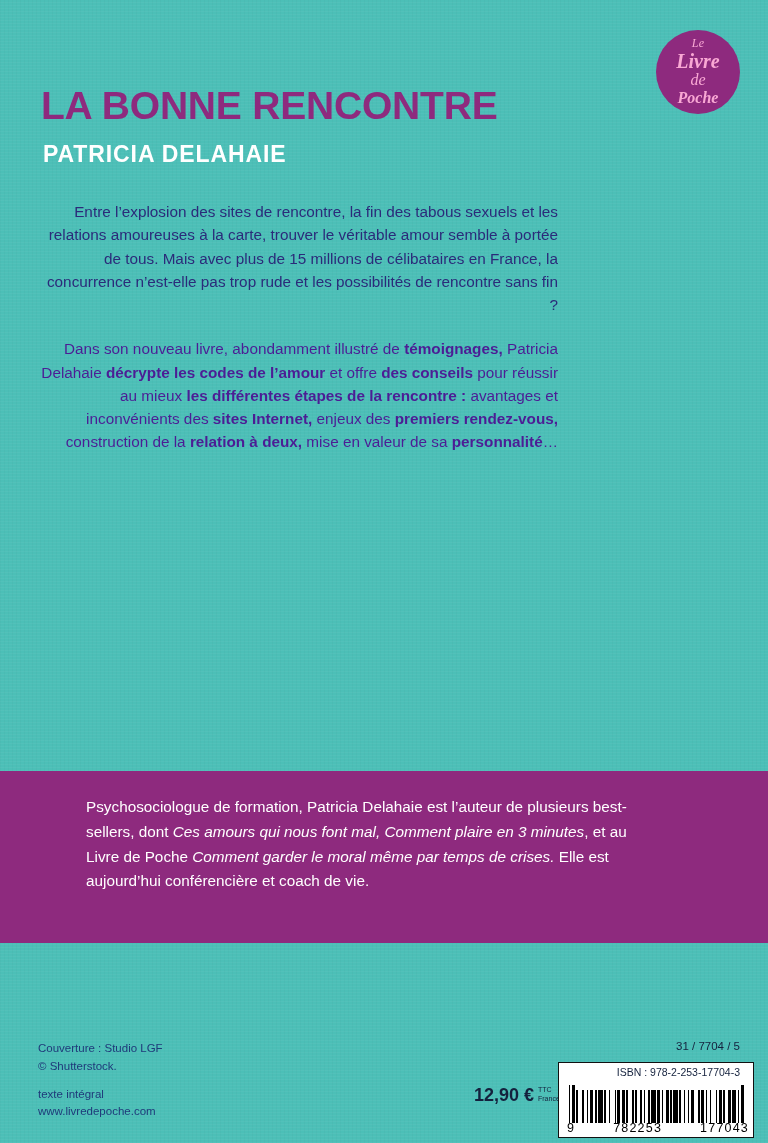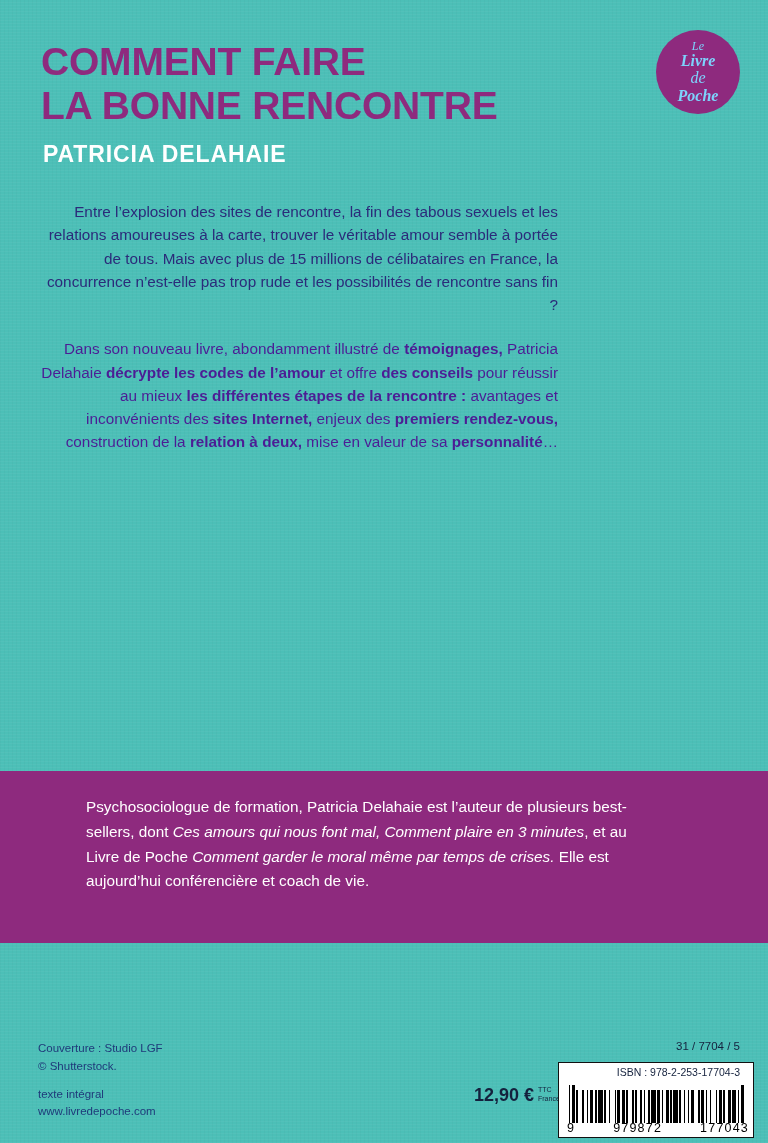--- a/index.html
+++ b/index.html
@@ -31,37 +31,37 @@
 
   
   .poche-logo {
     position: absolute;
     top: 30px;
     right: 28px;
     width: 84px;
     height: 84px;
     border-radius: 50%;
     background: #8e2a7e;
-    color: #7dd3fc;
+    color: #f9a8d4;
     display: flex;
     flex-direction: column;
     align-items: center;
     justify-content: center;
     line-height: 1.05;
   }
   .poche-logo .l1 {
     font-family: "Liberation Serif", serif;
     font-style: italic;
     font-size: 12px;
     letter-spacing: .3px;
   }
   .poche-logo .l2 {
     font-family: "Liberation Serif", serif;
     font-style: italic;
-    font-size: 16px;
+    font-size: 20px;
     font-weight: bold;
     margin-top: 1px;
   }
   .poche-logo .l3 {
     font-family: "Liberation Serif", serif;
     font-style: italic;
     font-size: 16px;
   }
   .poche-logo .l4 {
     font-family: "Liberation Serif", serif;
@@ -225,21 +225,21 @@
 
   <div class="poche-logo">
     <span class="l1">Le</span>
     <span class="l2">Livre</span>
     <span class="l3">de</span>
     <span class="l4">Poche</span>
   </div>
 
   <div class="title-block">
     <h1 class="book-title">
-      <span>COMMENT FAIRE</span><br>
+      <br>
       <span>LA BONNE RENCONTRE</span>
     </h1>
     <div class="book-author">PATRICIA DELAHAIE</div>
   </div>
 
   <div class="blurb">
     <p>Entre l’explosion des sites de rencontre, la fin des tabous sexuels et les relations amoureuses à la carte, trouver le véritable amour semble à portée de tous. Mais avec plus de 15 millions de célibataires en France, la concurrence n’est-elle pas trop rude et les possibilités de rencontre sans fin ?</p>
     <p class="para2"><span>Dans son nouveau livre, abondamment illustré de </span><span style="font-weight: bold;">témoignages,</span><span> Patricia Delahaie </span><span style="font-weight: bold;">décrypte les codes de l’amour</span><span> et offre </span><span style="font-weight: bold;">des conseils</span><span> pour réussir au mieux </span><span style="font-weight: bold;">les différentes étapes de la rencontre :</span><span> avantages et inconvénients des </span><span style="font-weight: bold;">sites Internet,</span><span> enjeux des </span><span style="font-weight: bold;">premiers rendez-vous,</span><span> construction de la </span><span style="font-weight: bold;">relation à deux,</span><span> mise en valeur de sa </span><span style="font-weight: bold;">personnalité</span><span>…</span></p>
   </div>
 
@@ -341,21 +341,21 @@
         <span style="width: 1.47107px; background: transparent; height: 86%;"></span>
         <span style="width: 4.41322px; background: rgb(0, 0, 0); height: 86%;"></span>
         <span style="width: 1.47107px; background: transparent; height: 86%;"></span>
         <span style="width: 1.47107px; background: rgb(0, 0, 0); height: 86%;"></span>
         <span style="width: 1.47107px; background: transparent; height: 100%;"></span>
         <span style="width: 2.94215px; background: rgb(0, 0, 0); height: 100%;"></span>
         <span style="width: 2.94215px; background: transparent; height: 100%;"></span>
       </div>
     <div class="barcode-digits">
       <span>9</span>
-      <span>979872</span>
+      <span>782253</span>
       <span>177043</span>
     </div>
   </div>
   <div class="isbn-line">
     <span>ISBN :</span>
     <span>978-2-253-17704-3</span>
   </div>
 
 </div>
 

